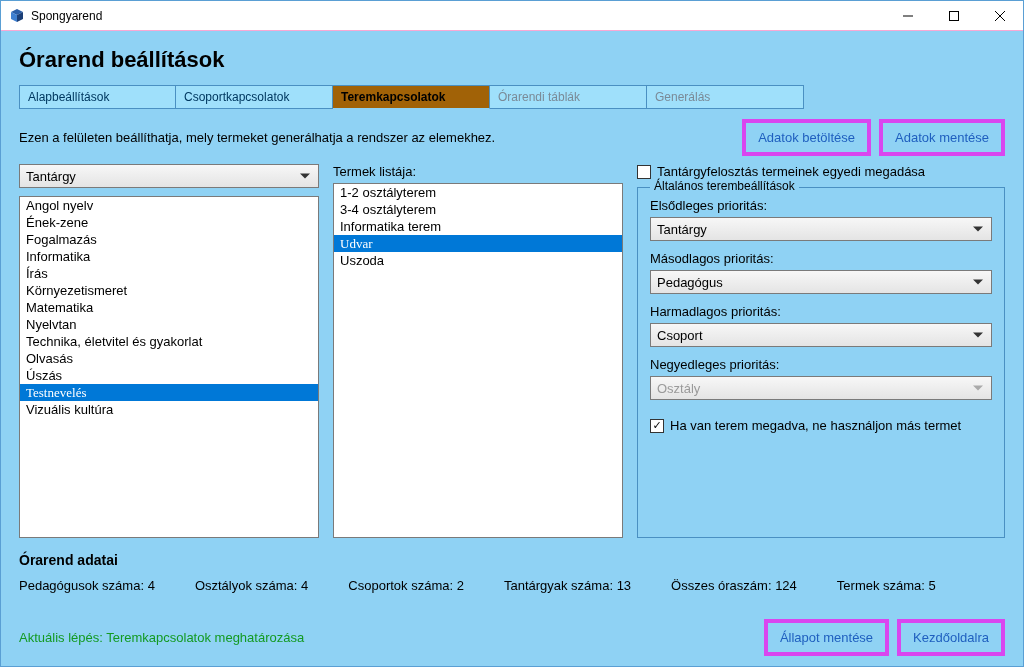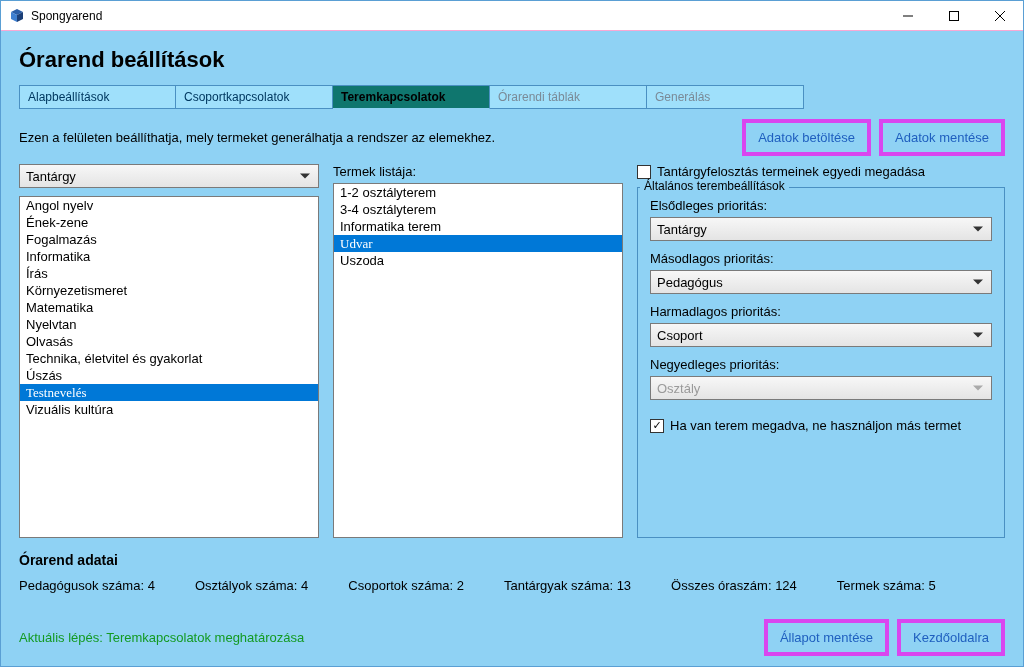--- a/index.html
+++ b/index.html
@@ -68,21 +68,21 @@
     border: 1px solid #4a90c2;
     background: #9fe0fb;
     font-size: 12px;
     display: flex;
     align-items: center;
     padding: 0 8px;
     color: #003860;
   }
   .tab + .tab { border-left: none; }
   .tab.active {
-    background: #0f766e;
+    background: #a16207;
     border-bottom: 1px solid #8fd2f4;
     font-weight: 700;
     color: #000;
   }
   .tab.disabled { color: #7a8a97; }
 
   .toolbar-row {
     display: flex;
     align-items: center;
     margin-bottom: 8px;
@@ -176,21 +176,21 @@
   }
 
   .groupbox {
     border: 1px solid #4a90c2;
     padding: 10px 12px 12px 12px;
     position: relative;
     flex: 1;
   }
   .groupbox .legend {
     position: absolute;
-    top: -9px; left: 2px;
+    top: -9px; left: 12px;
     padding: 0 4px;
     background: #8fd2f4;
     font-size: 12px;
     color: #000;
   }
   .field { margin-bottom: 10px; }
   .field .flabel { font-size: 13px; margin-bottom: 4px; }
   .field .dd { width: 100%; }
 
   .stats-title {
@@ -279,22 +279,22 @@
         </div>
         <div class="listbox" id="left-list">
             <div class="item">Angol nyelv</div>
             <div class="item">Ének-zene</div>
             <div class="item">Fogalmazás</div>
             <div class="item">Informatika</div>
             <div class="item">Írás</div>
             <div class="item">Környezetismeret</div>
             <div class="item">Matematika</div>
             <div class="item">Nyelvtan</div>
+            <div class="item">Technika, életvitel és gyakorlat</div>
             <div class="item">Olvasás</div>
-            <div class="item">Technika, életvitel és gyakorlat</div>
             <div class="item">Úszás</div>
             <div class="item selected">Testnevelés</div>
             <div class="item">Vizuális kultúra</div>
           </div>
       </div>
 
       <div class="col col-mid">
         <div class="label">Termek listája:</div>
         <div class="listbox" id="rooms-list">
             <div class="item">1-2 osztályterem</div>

